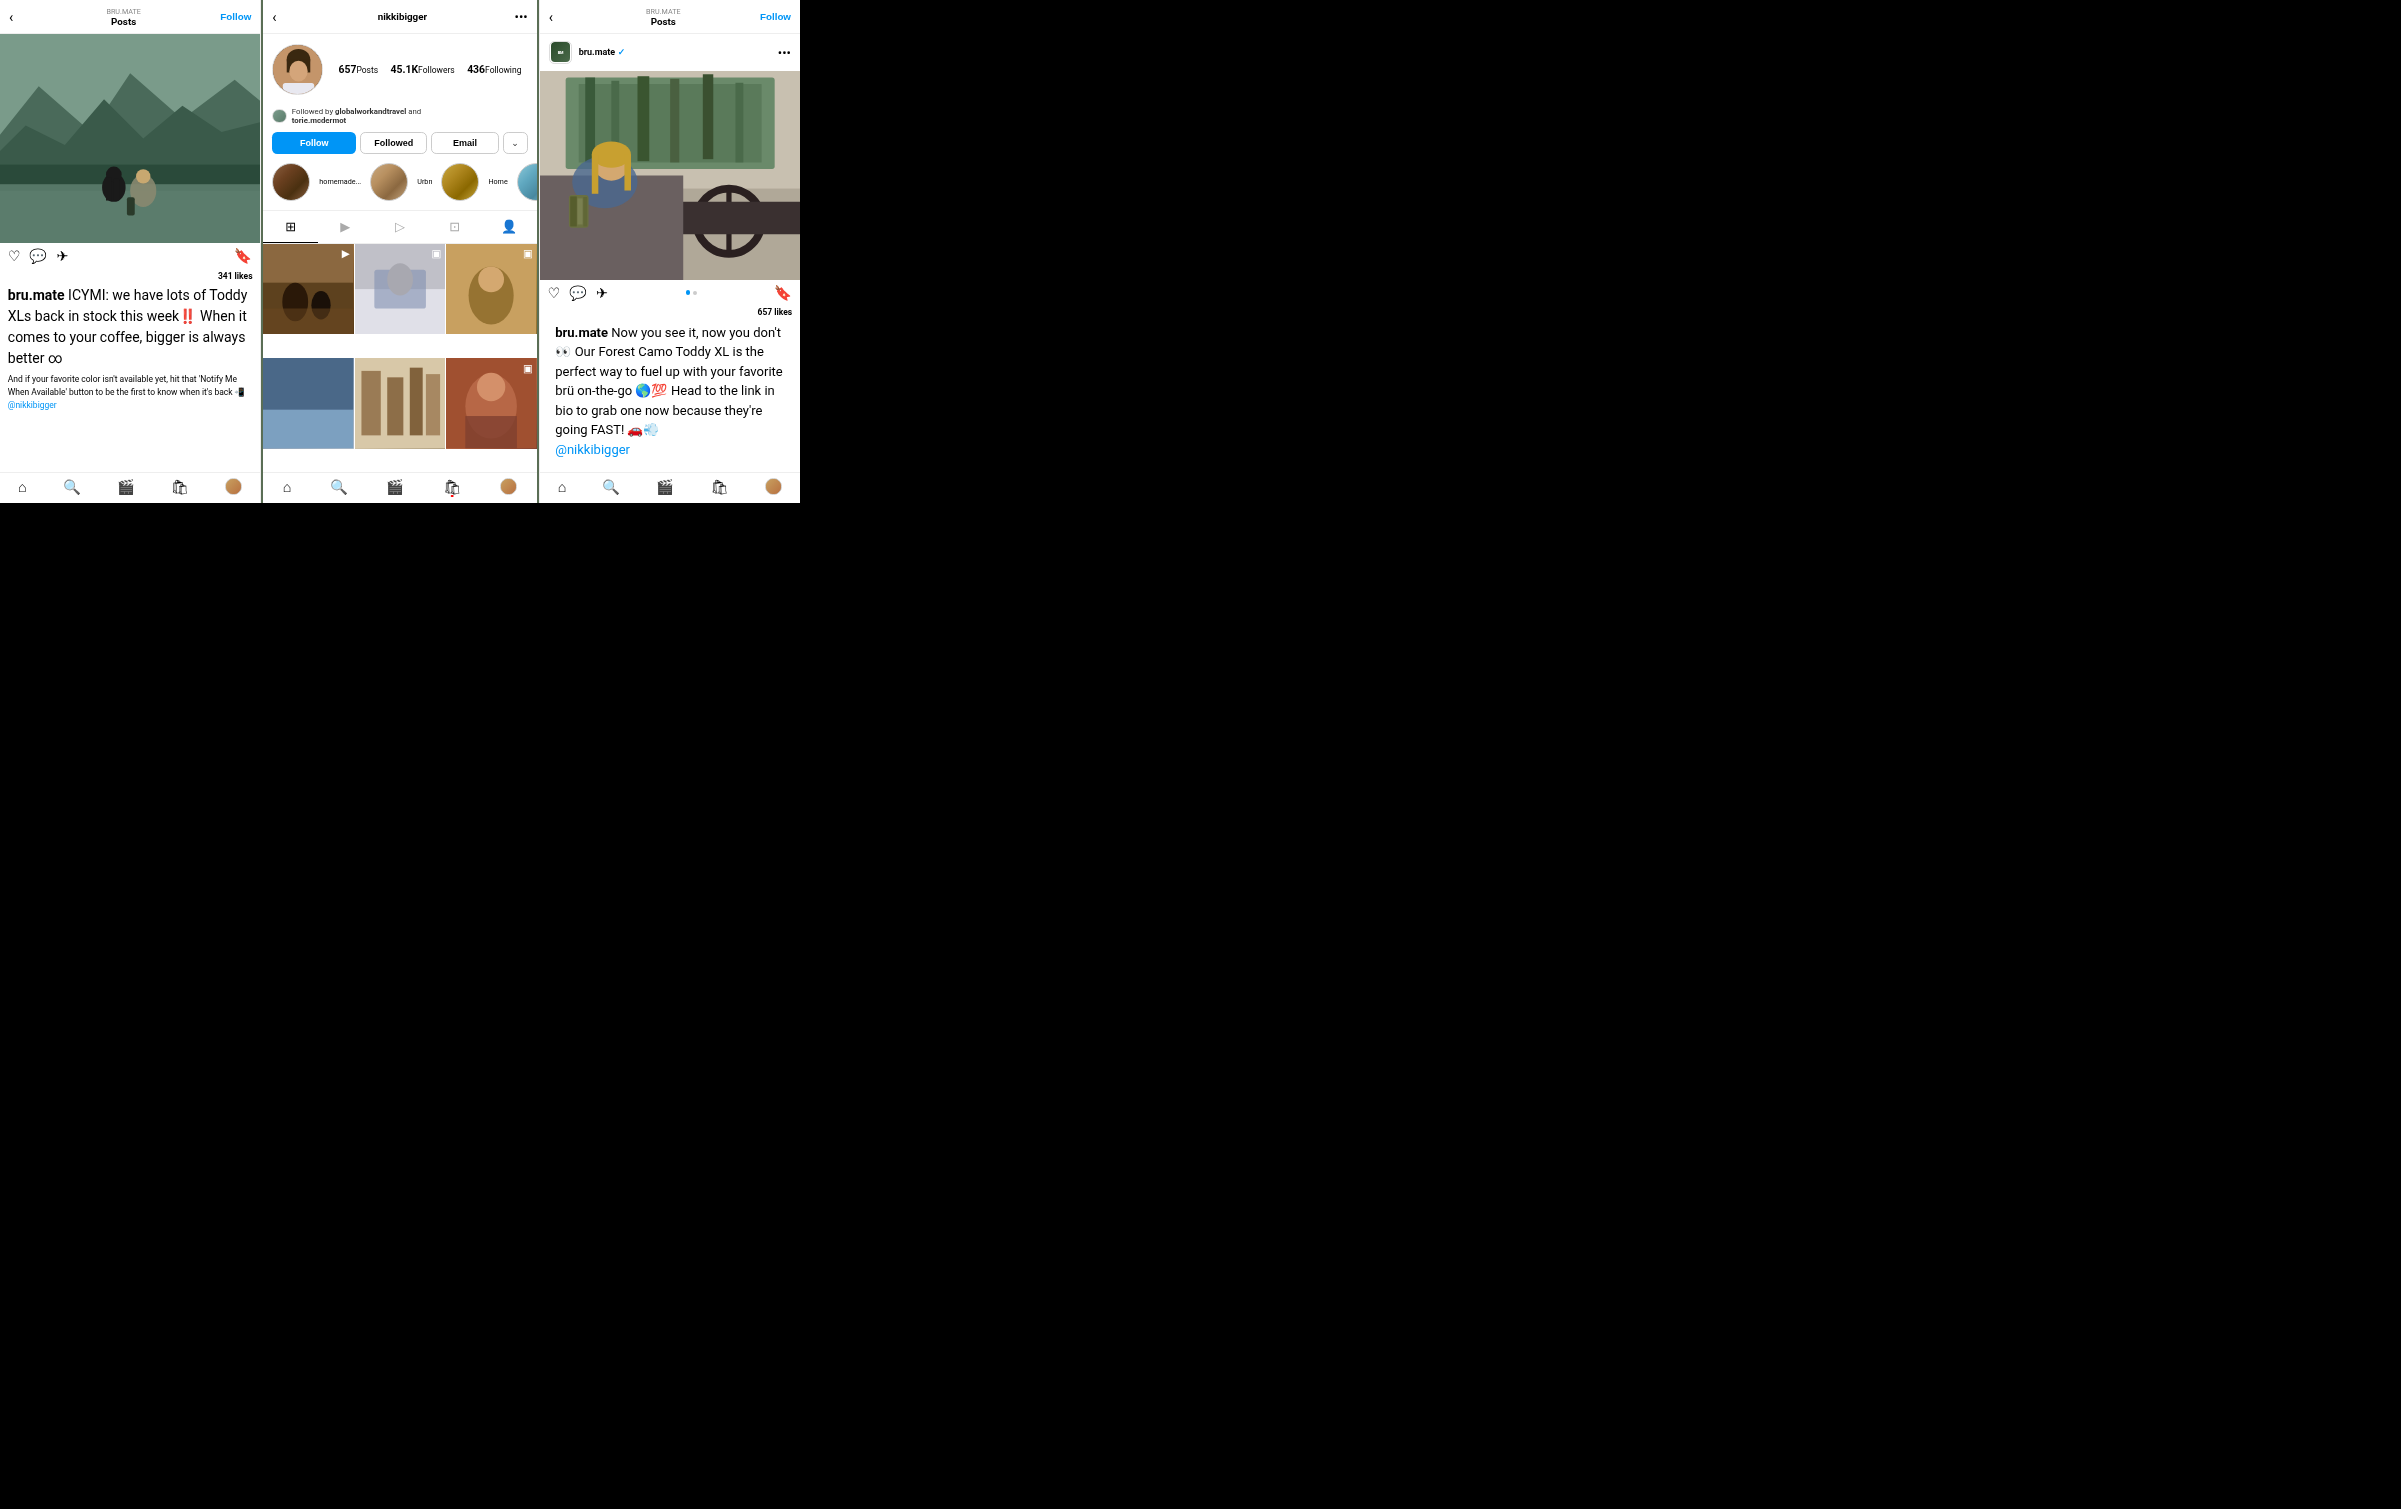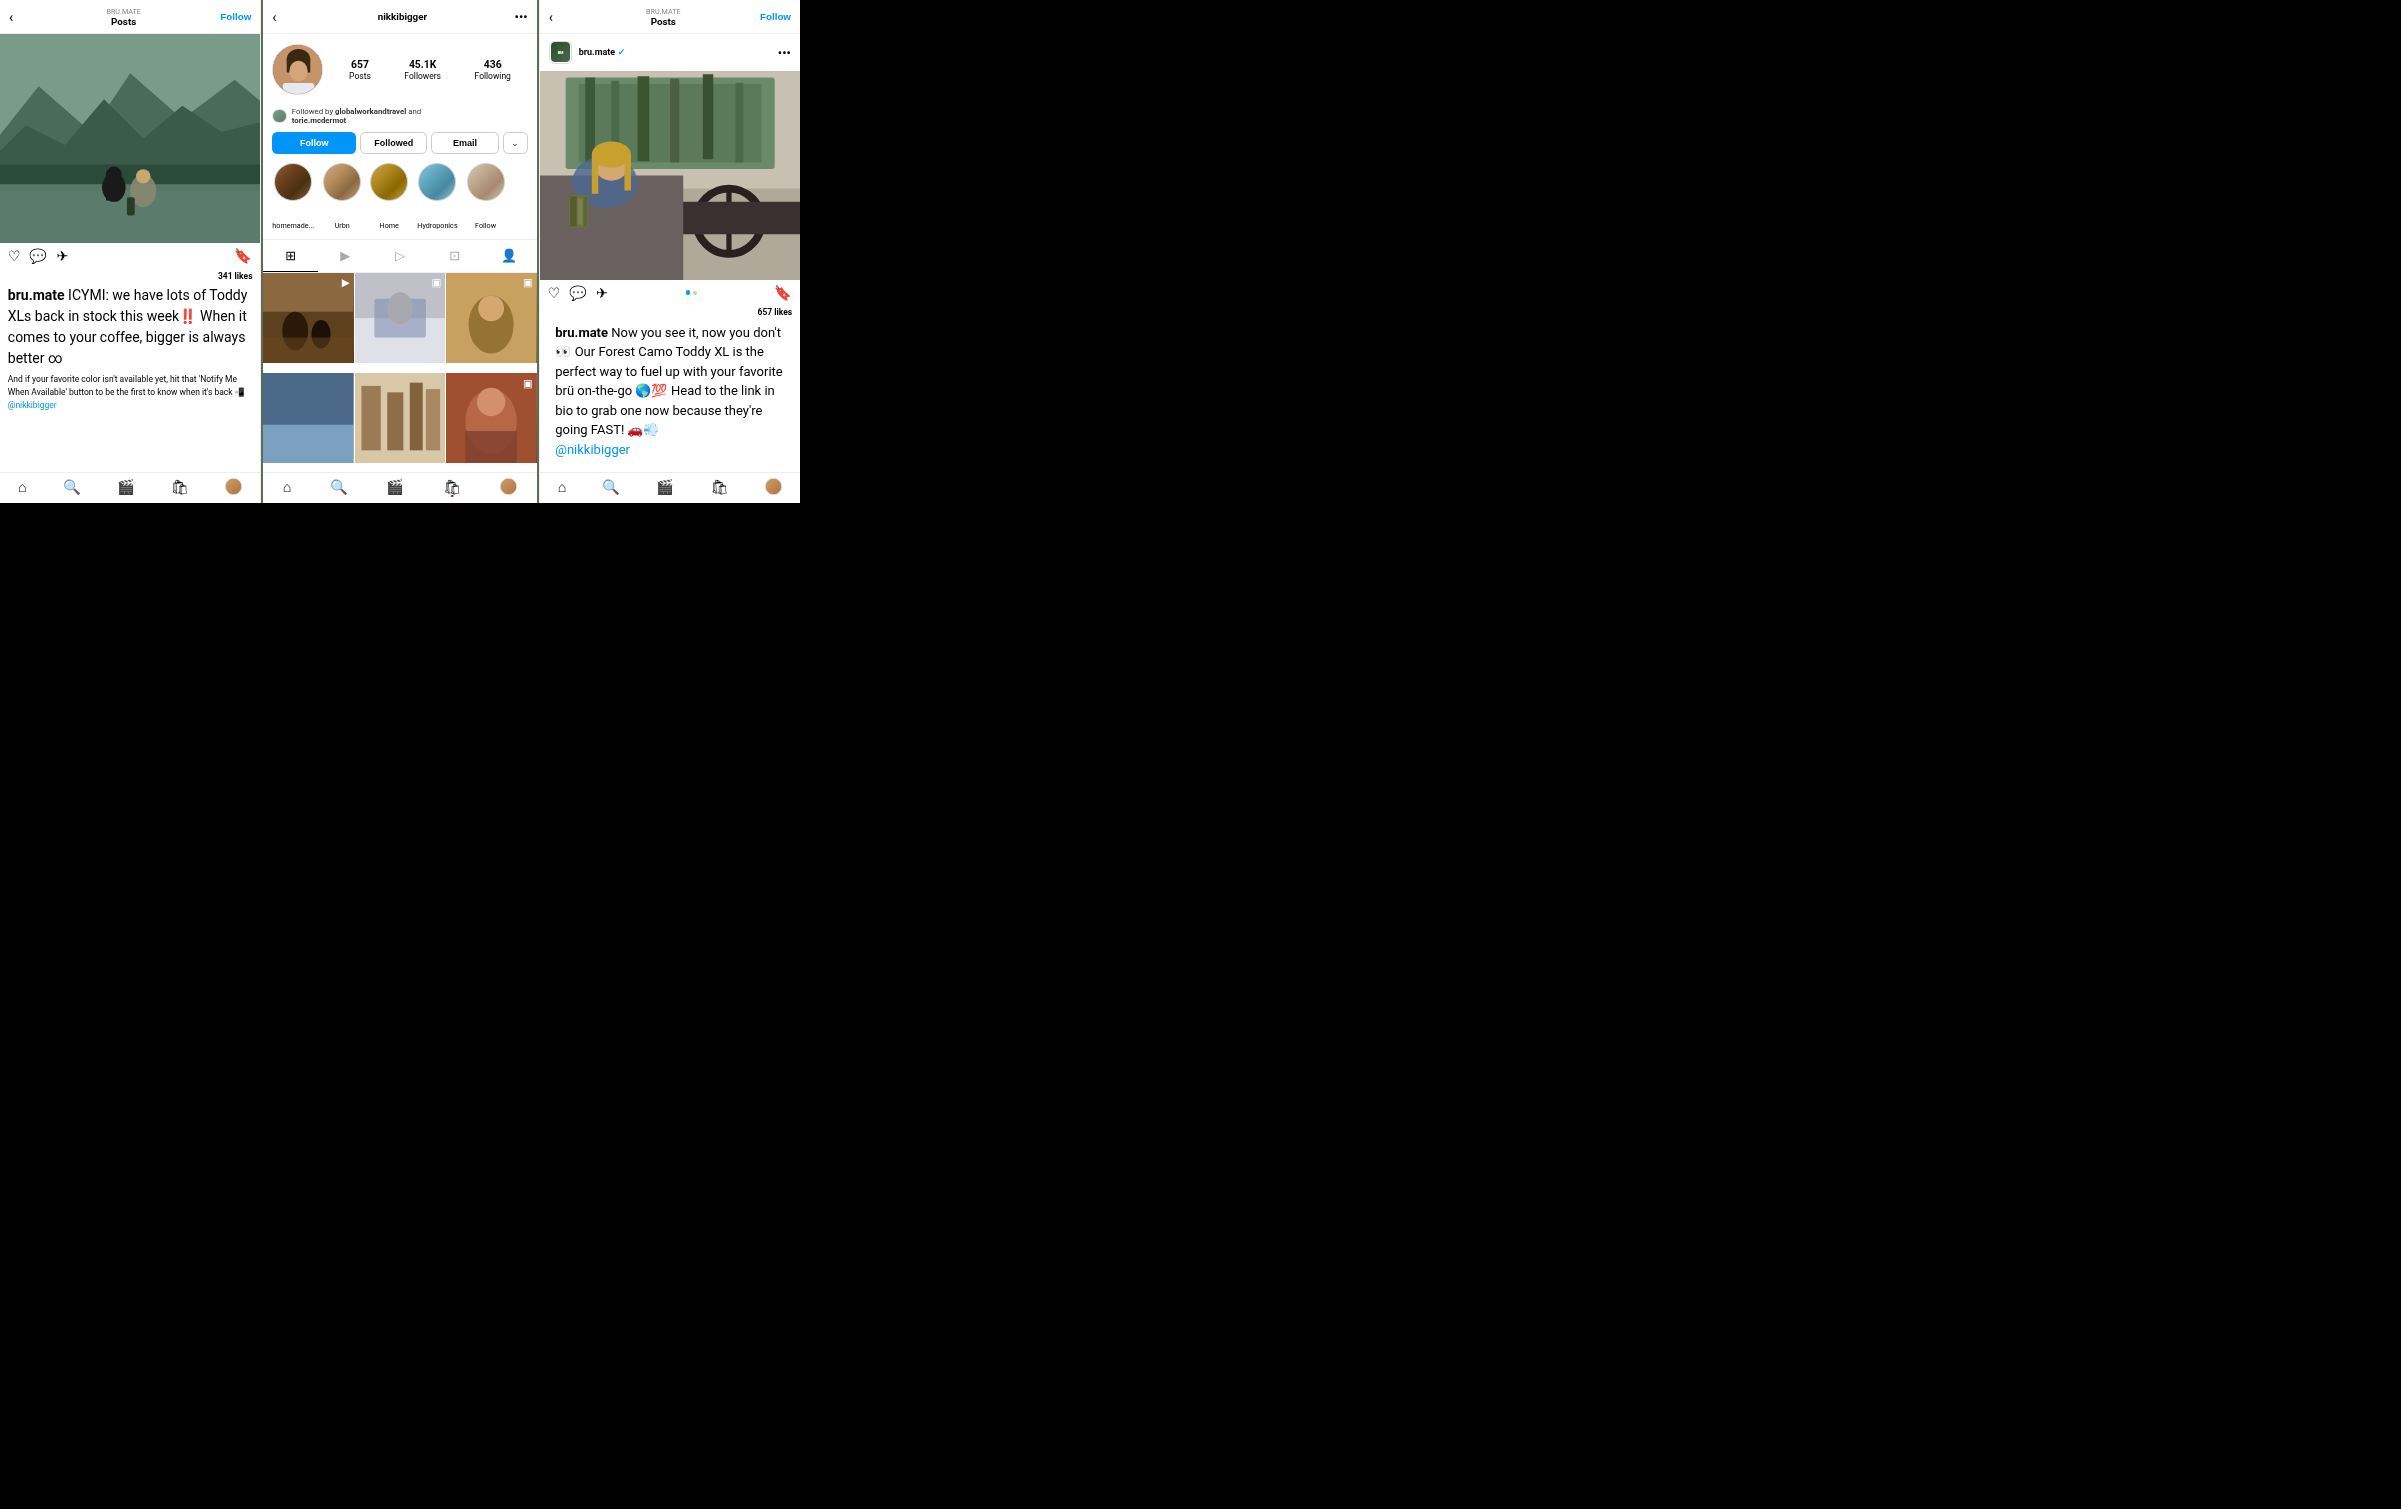--- a/index.html
+++ b/index.html
@@ -220,21 +220,21 @@
       border-radius: 50%;
     }
     .profile-stats {
       display: flex;
       flex: 1;
       justify-content: space-around;
       text-align: center;
     }
     .stat-item {
       display: flex;
-      flex-direction: column;
+      flex-direction: row;
       align-items: center;
     }
     .stat-number {
       font-size: 10.4px;
       font-weight: 700;
       color: #000;
     }
     .stat-label {
       font-size: 8.5px;
       color: #000;
@@ -324,23 +324,23 @@
 
     
     .highlights-row {
       display: flex;
       gap: 9px;
       padding: 0 9px 9px;
       overflow-x: auto;
     }
     .highlight-item {
       display: flex;
-      flex-direction: column;
-      align-items: center;
-      gap: 20px;
+      flex-direction: row;
+      align-items: center;
+      gap: 9px;
       cursor: pointer;
     }
     .highlight-circle {
       width: 38px;
       height: 38px;
       border-radius: 50%;
       border: 0.7px solid #ccc;
       overflow: hidden;
     }
     .hl-homemade {

